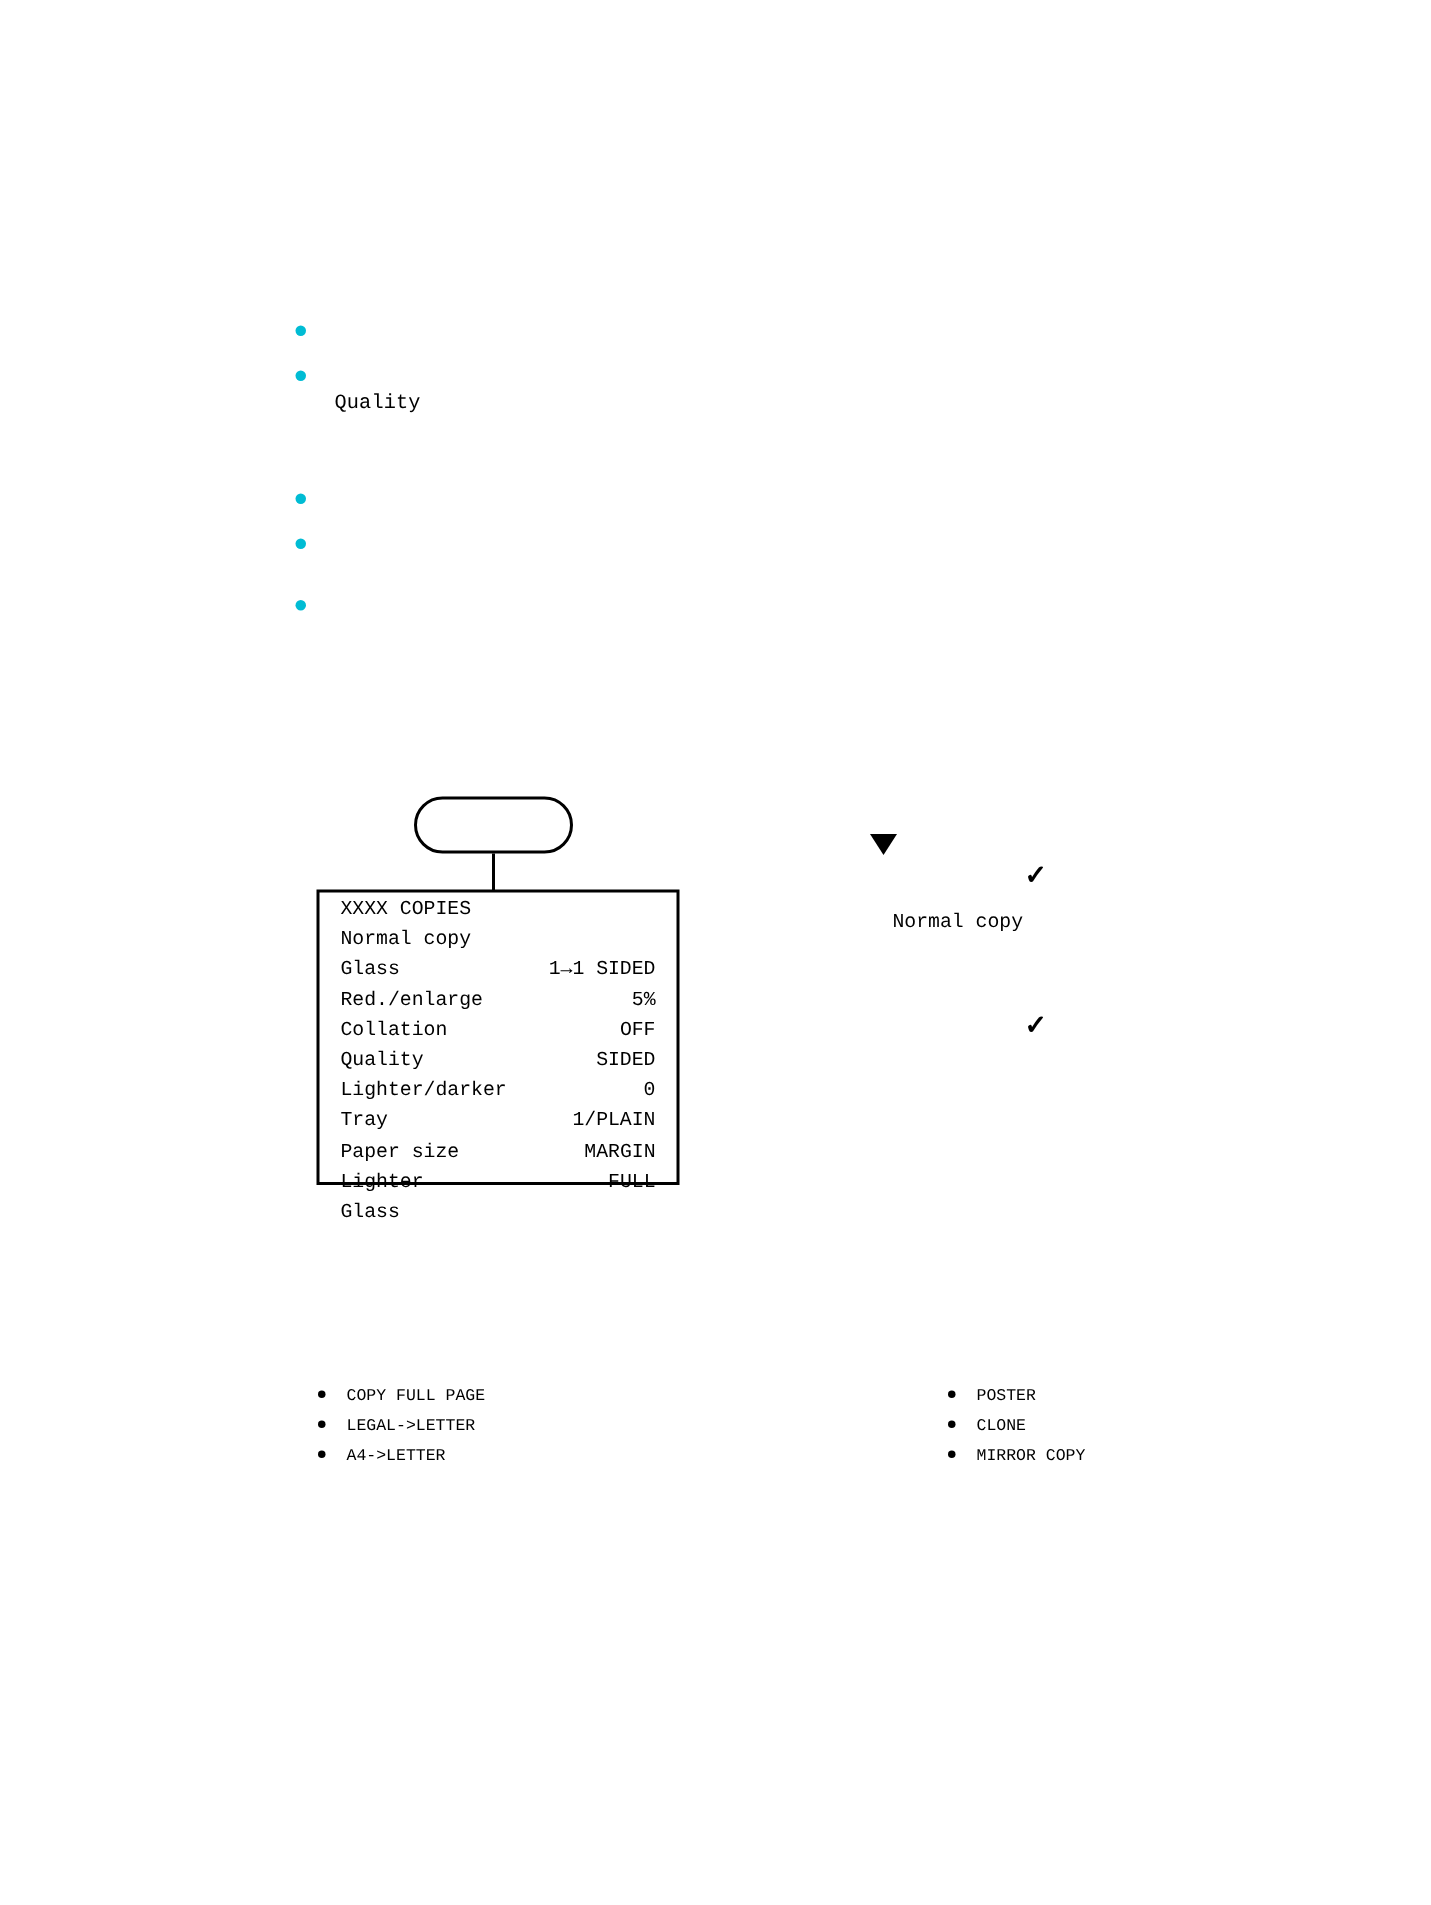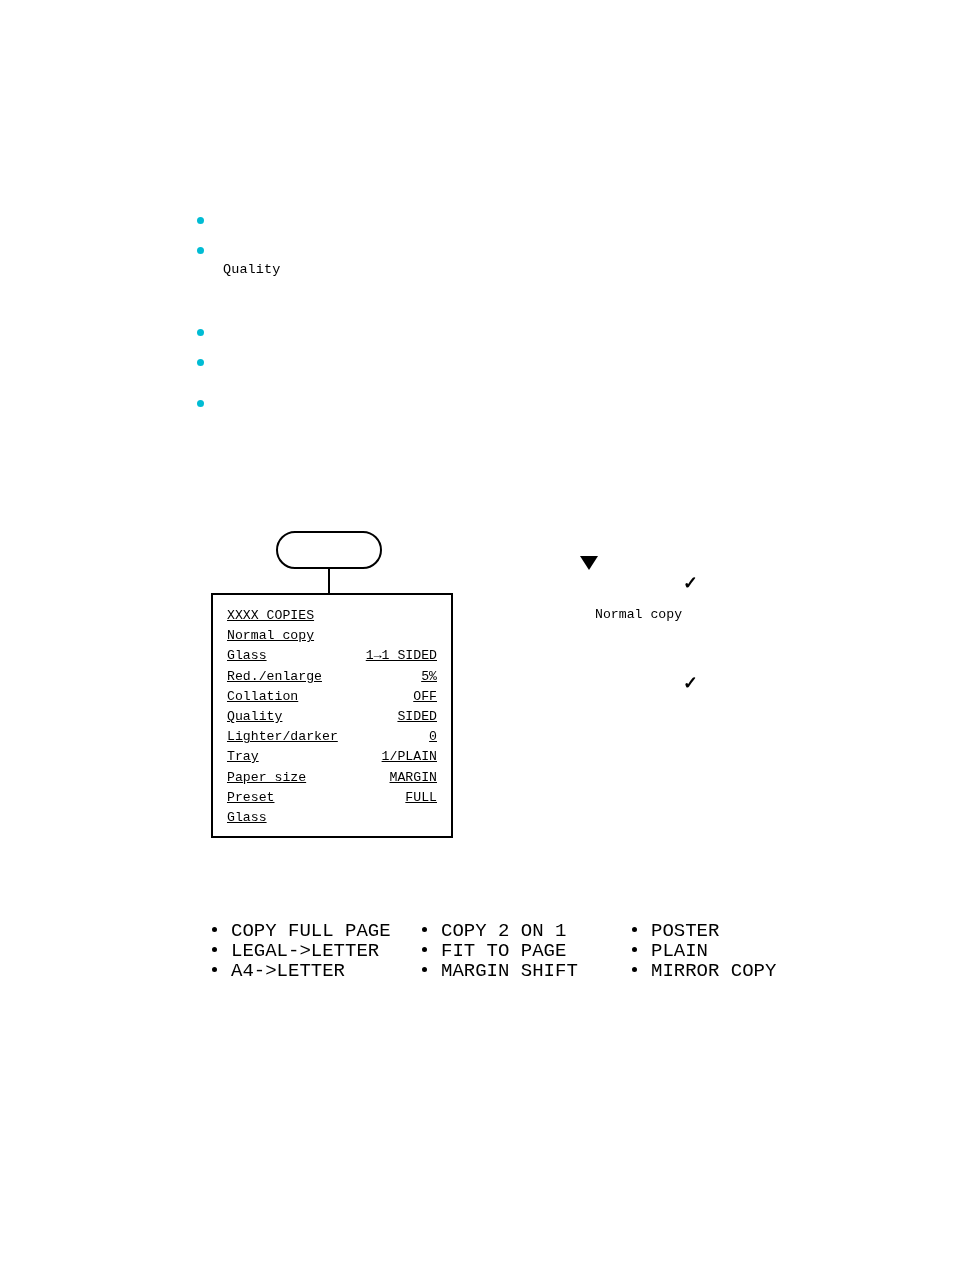--- a/index.html
+++ b/index.html
@@ -64,28 +64,27 @@
     position: absolute;
     left: 328px; top: 569px;
     width: 2px; height: 25px;
     background: #000;
   }
 
   
   .lcd {
     position: absolute;
     left: 211px; top: 593px;
-    width: 242px; height: 245px;
+    width: 242px; height: 197px;
     border: 2px solid #000;
     box-sizing: border-box;
-    padding: 11px 14px;
+    padding: 1px 14px;
     font-family: "Courier New", monospace;
     font-size: 13.2px;
     line-height: 20.2px;
-    text-decoration: underline;
   }
   .lcd-row {
     display: flex;
     justify-content: space-between;
     white-space: pre;
   }
 
   
   .down-triangle {
     position: absolute;
@@ -112,21 +111,21 @@
   .check2 { left: 683px; top: 672px; }
 
   
   .bottom-cols {
     position: absolute;
     left: 212px; top: 921px;
     width: 620px;
     display: flex;
     justify-content: space-between;
     font-family: "Courier New", monospace;
-    font-size: 19px;
+    font-size: 11px;
     line-height: 20px;
   }
   .col { width: 200px; }
   .mini-bullet {
     display: inline-block;
     width: 5px; height: 5px; border-radius: 50%;
     background: #000;
     vertical-align: middle;
     margin-right: 14px;
     margin-bottom: 2px;
@@ -176,40 +175,35 @@
   <div class="lcd">
     <div class="lcd-row"><span>XXXX COPIES</span></div>
     <div class="lcd-row"><span>Normal copy</span></div>
     <div class="lcd-row"><span>Glass</span><span>1→1 SIDED</span></div>
     <div class="lcd-row"><span>Red./enlarge</span><span>5%</span></div>
     <div class="lcd-row"><span>Collation</span><span>OFF</span></div>
     <div class="lcd-row"><span>Quality</span><span>SIDED</span></div>
     <div class="lcd-row"><span>Lighter/darker</span><span>0</span></div>
     <div class="lcd-row"><span>Tray</span><span>1/PLAIN</span></div>
     <div class="lcd-row"><span>Paper size</span><span>MARGIN</span></div>
-    <div class="lcd-row"><span>Preset</span><span>FULL</span></div>
+    <div class="lcd-row"><span>Lighter</span><span>FULL</span></div>
     <div class="lcd-row"><span>Glass</span><span></span></div>
   </div>
 
   <div class="down-triangle"></div>
   <div class="check check1">✓</div>
   <div class="right-list">Normal copy</div>
   <div class="check check2">✓</div>
 
   <div class="bottom-cols">
     <div class="col">
       <div><span class="mini-bullet"></span><span>COPY FULL PAGE</span></div>
       <div><span class="mini-bullet"></span><span>LEGAL-&gt;LETTER</span></div>
       <div><span class="mini-bullet"></span><span>A4-&gt;LETTER</span></div>
     </div>
     <div class="col">
-      <div><span class="mini-bullet"></span><span>COPY 2 ON 1</span></div>
-      <div><span class="mini-bullet"></span><span>FIT TO PAGE</span></div>
-      <div><span class="mini-bullet"></span><span>MARGIN SHIFT</span></div>
-    </div>
-    <div class="col">
       <div><span class="mini-bullet"></span><span>POSTER</span></div>
-      <div><span class="mini-bullet"></span><span>PLAIN</span></div>
+      <div><span class="mini-bullet"></span><span>CLONE</span></div>
       <div><span class="mini-bullet"></span><span>MIRROR COPY</span></div>
     </div>
   </div>
 
 </div>
 
 </body></html>

